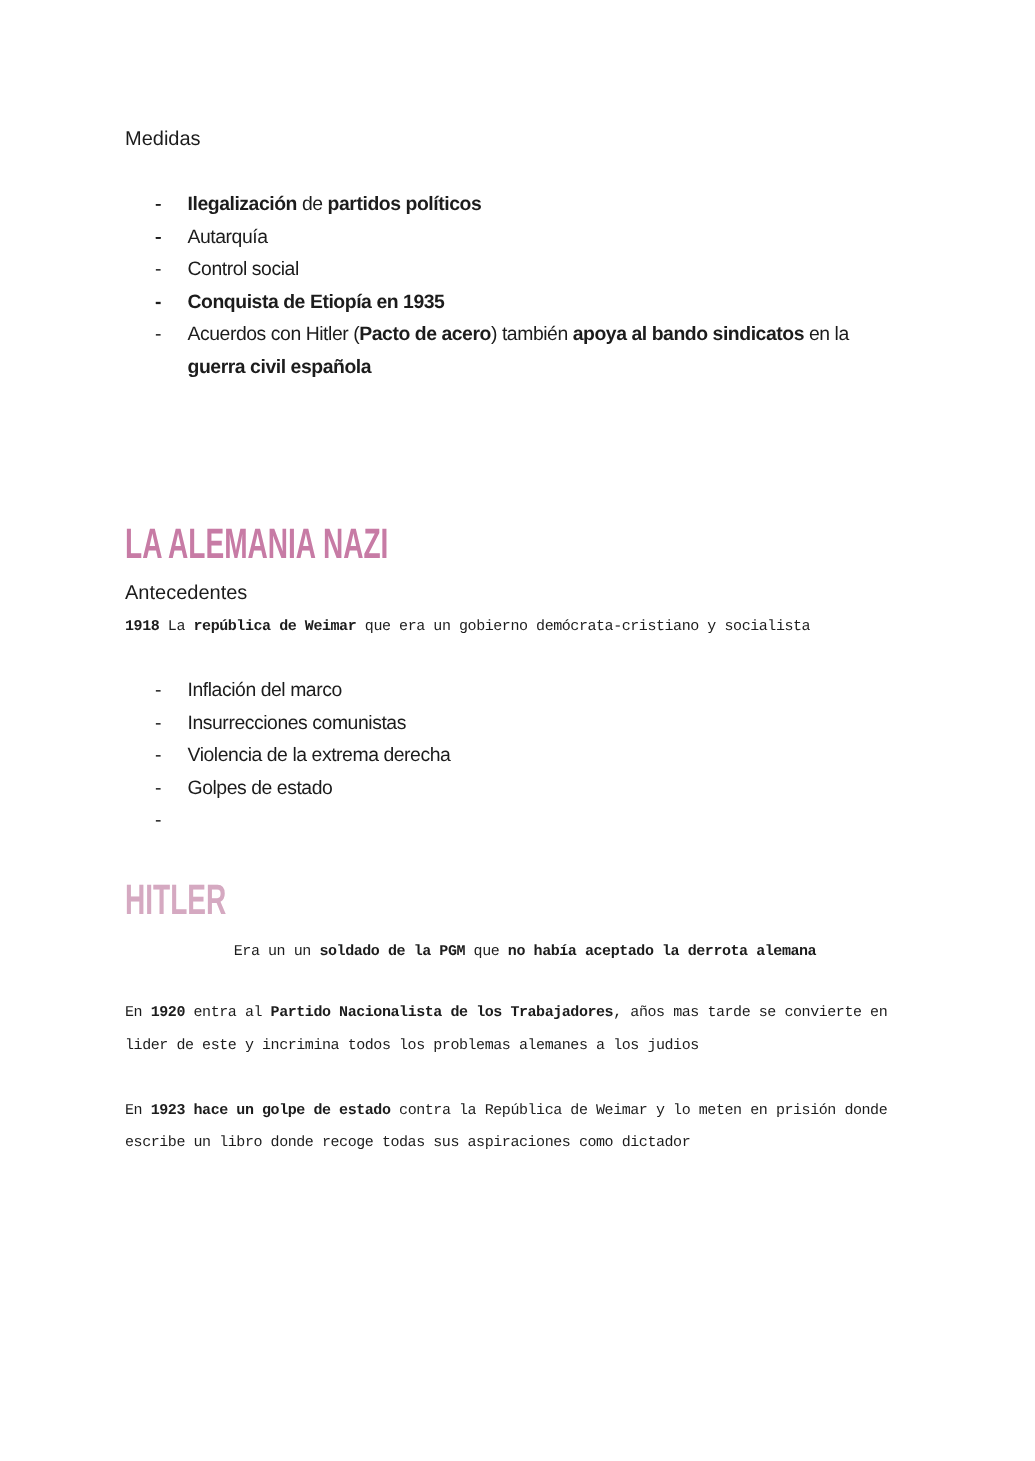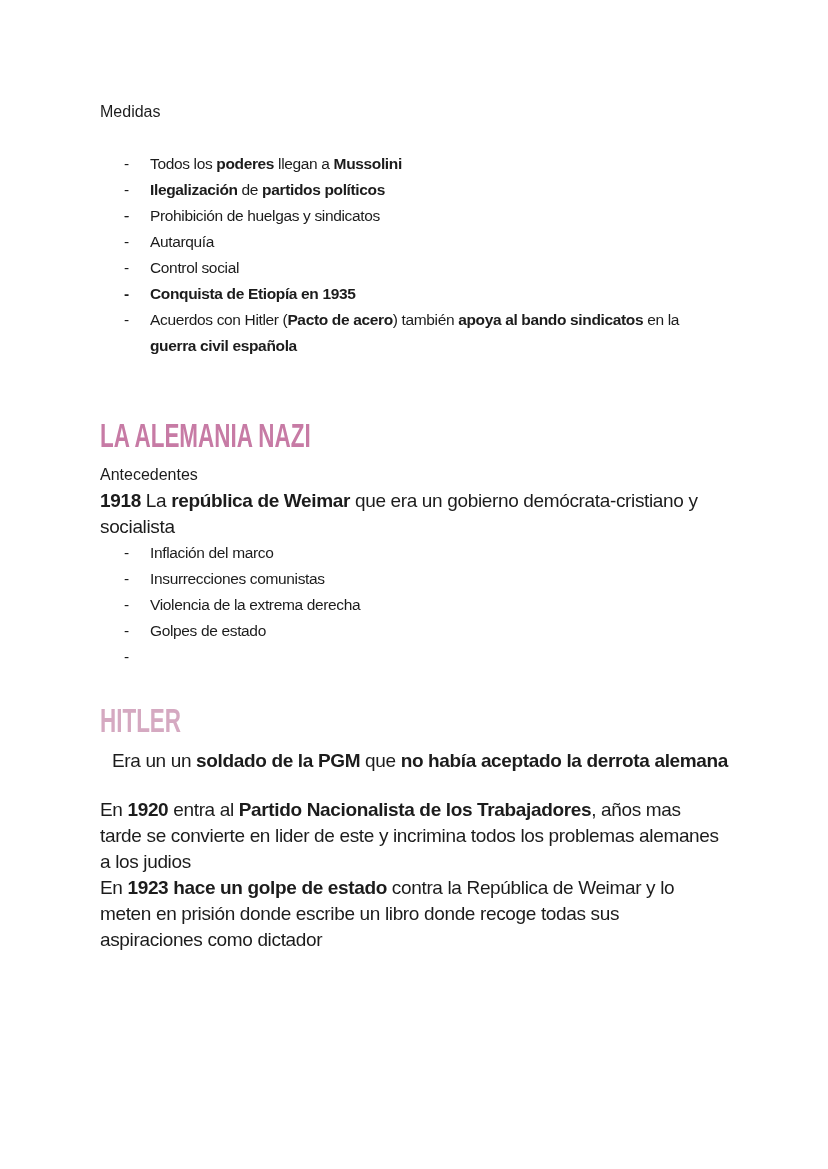--- a/index.html
+++ b/index.html
@@ -15,24 +15,24 @@
       font-family: "DejaVu Sans", "Liberation Sans", sans-serif;
       color: #1c1c1c;
     }
     .page {
       position: absolute;
       left: 100px;
       top: 0;
       width: 640px;
     }
     .text {
-      font-size: 19px;
+      font-size: 12px;
       line-height: 26px;
       letter-spacing: -0.35px;
-      font-family: Liberation Sans, sans-serif;
+      font-family: Liberation Mono, monospace;
     }
     .text b { font-weight: bold; }
     .subheading {
       font-family: "Liberation Sans", sans-serif;
       font-weight: normal;
       font-size: 16px;
       line-height: 26px;
       position: absolute;
       left: 0;
     }
@@ -90,24 +90,24 @@
     }
   </style>
 </head>
 <body>
 
 <div class="page">
 
   <div class="subheading" style="top:99px;">Medidas</div>
 
   <ul class="list" id="medidas-list" style="top:151px;">
-    <li><span class="dash">-</span><span class="rich"><span>Todos los </span><b>poderes</b><span> llegan a </span><b>Mussolini</b></span></li>
+    <li><span class="dash">-</span></li>
     <li><span class="dash">-</span><span class="rich"><b>Ilegalización</b><span> de </span><b>partidos políticos</b></span></li>
     <li><span class="dash">-</span></li>
-    <li><span class="dash">-</span><span class="rich"><span>Prohibición de huelgas y sindicatos</span></span></li>
+    <li><span class="dash">-</span></li>
     <li><span class="dash">-</span><span class="rich"><span>Autarquía</span></span></li>
     <li><span class="dash">-</span><span class="rich"><span>Control social</span></span></li>
     <li class="bolddash"><span class="dash">-</span><span class="rich"><b>Conquista de Etiopía en 1935</b></span></li>
     <li style="width:540px;"><span class="dash">-</span><span class="rich"><span>Acuerdos con Hitler (</span><b>Pacto de acero</b><span>) también </span><b>apoya al bando sindicatos</b><span> en la </span><b>guerra civil española</b></span></li>
   </ul>
 
   <div class="heading heading-1">LA ALEMANIA NAZI</div>
 
   <div class="subheading" style="top:462px;">Antecedentes</div>
 

